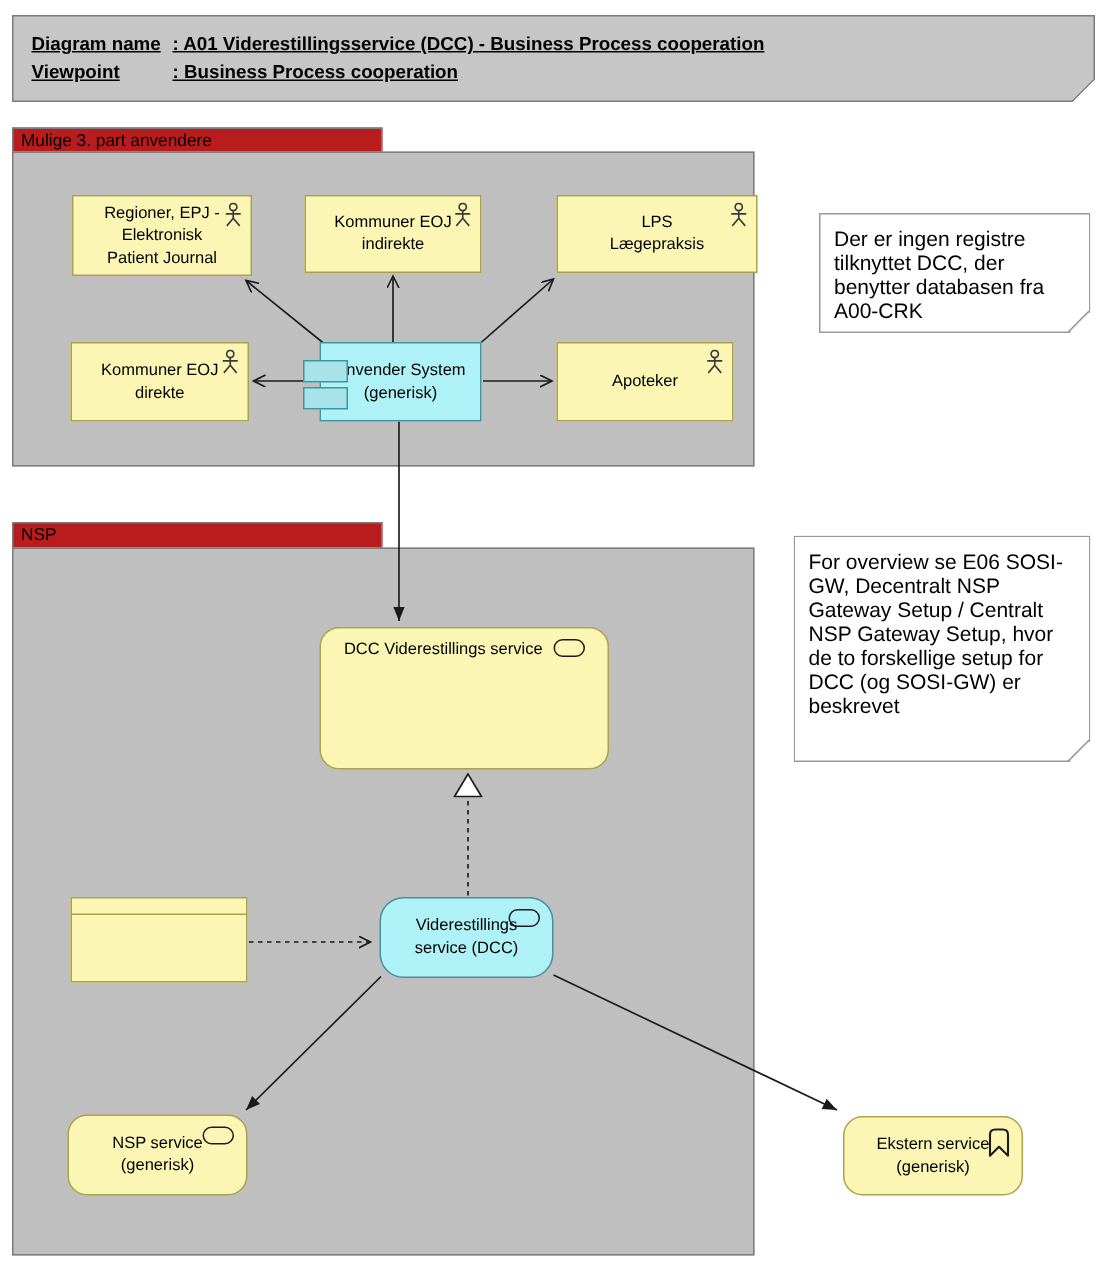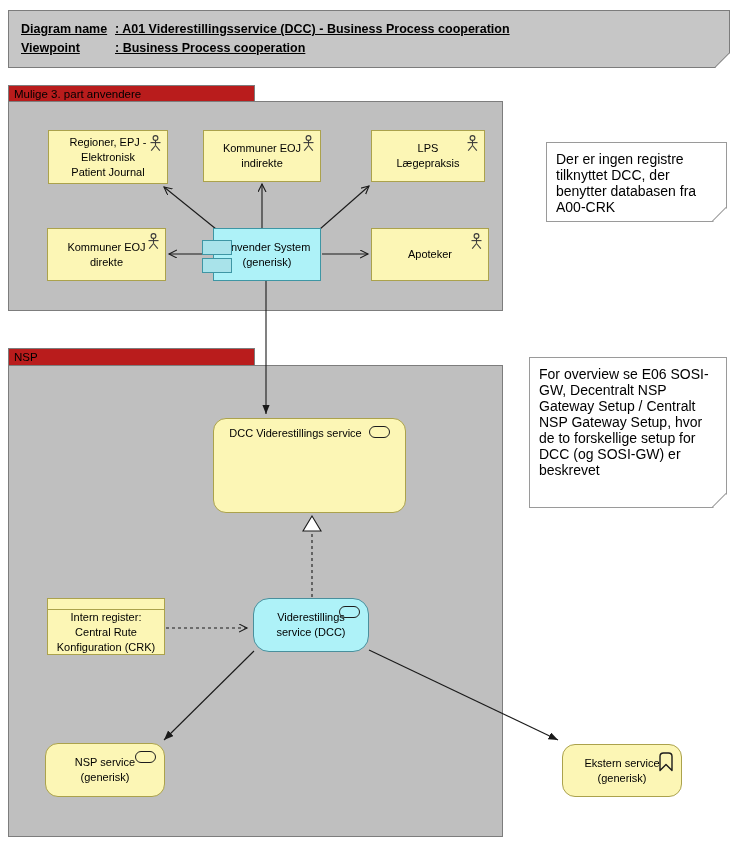--- a/index.html
+++ b/index.html
@@ -141,21 +141,21 @@
       <g stroke="#3a3a3a" stroke-width="1.1" fill="none">
         <circle cx="6.5" cy="3" r="2.4"></circle>
           <line x1="6.5" y1="5.4" x2="6.5" y2="10.5"></line>
         <line x1="1.5" y1="7.6" x2="11.5" y2="7.6"></line>
         <line x1="6.5" y1="10.5" x2="2.2" y2="15.6"></line>
           <line x1="6.5" y1="10.5" x2="10.8" y2="15.6"></line>
       </g>
     </svg>
   </div>
 
-  <div class="abs el-yellow" style="left:371px;top:130px;width:114px;height:52px;">
+  <div class="abs el-yellow" style="left:371px;top:130px;width:134px;height:52px;">
     <span class="lbl">LPS
 Lægepraksis</span>
     <svg class="actor-icon" width="13" height="17" viewBox="0 0 13 17">
       <g stroke="#3a3a3a" stroke-width="1.1" fill="none">
         <circle cx="6.5" cy="3" r="2.4"></circle>
           <line x1="6.5" y1="5.4" x2="6.5" y2="10.5"></line>
         <line x1="1.5" y1="7.6" x2="11.5" y2="7.6"></line>
         <line x1="6.5" y1="10.5" x2="2.2" y2="15.6"></line>
           <line x1="6.5" y1="10.5" x2="10.8" y2="15.6"></line>
       </g>
@@ -208,23 +208,20 @@
 
   <div class="abs el-service svc-yellow" style="left:213px;top:418px;width:193px;height:95px;">
     <div class="svc-title">
       <span>DCC Viderestillings service</span>
       <span class="stadium"></span>
     </div>
   </div>
 
   <div class="abs el-yellow crk-wrap" style="left:47px;top:598px;width:118px;height:57px;">
     <span class="crk-head"></span>
-    <span class="lbl">Intern register:
-Central Rute
-Konfiguration (CRK)</span>
   </div>
 
   <div class="abs el-service svc-cyan" style="left:253px;top:598px;width:116px;height:54px;border-radius:16px;">
     <div class="svc-center">
       <span class="lbl">Viderestillings
 service (DCC)</span>
     </div>
     <span class="stadium icon-tr" style="top:7px;right:8px;"></span>
   </div>
 

